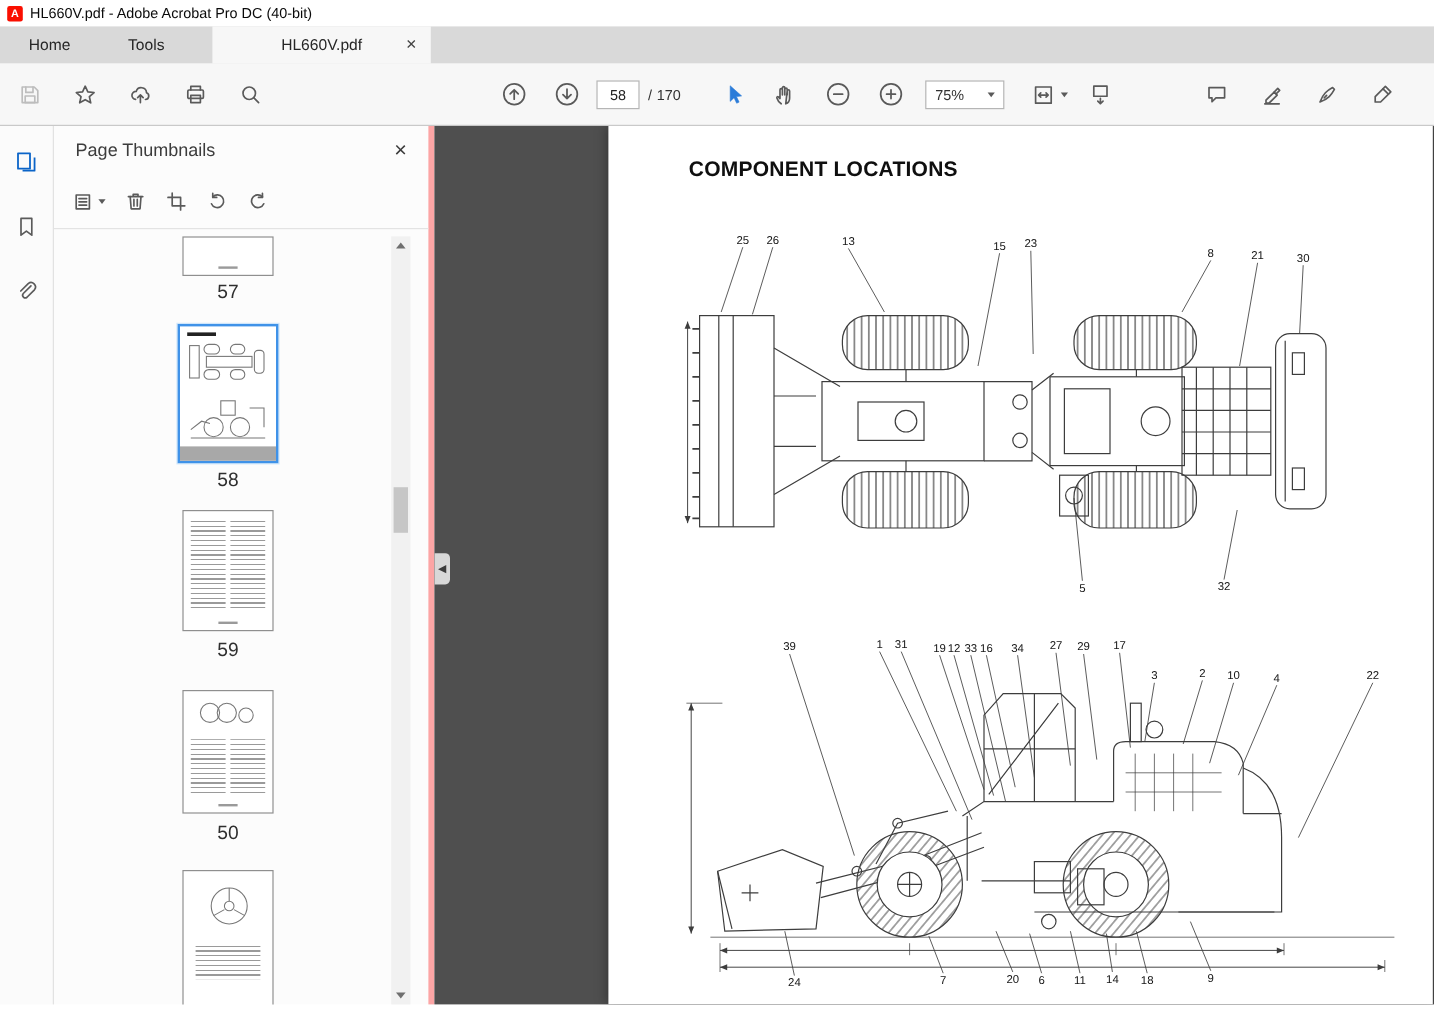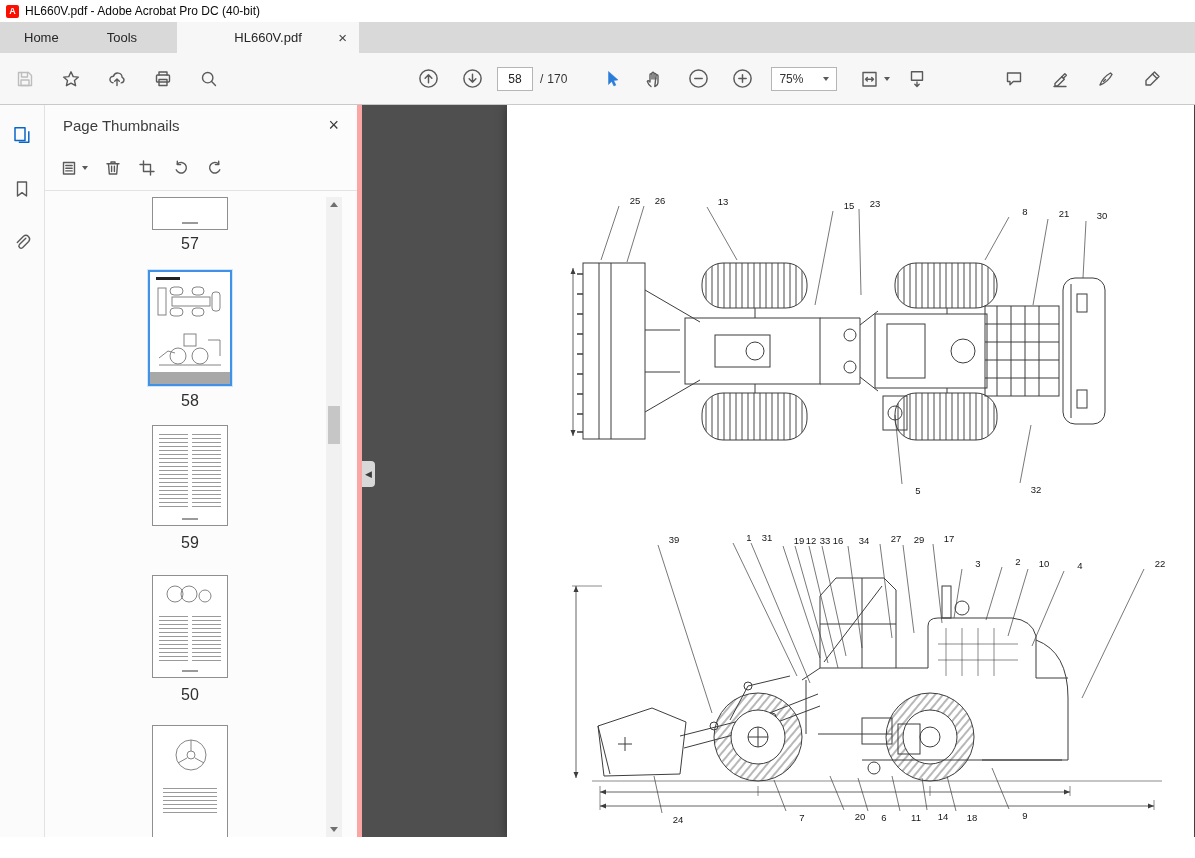--- a/index.html
+++ b/index.html
@@ -73,21 +73,21 @@
 
   
   .canvas { flex:1; position:relative; background:#4f4f4f; overflow:hidden; }
   .collapse-handle { position:absolute; left:0; top:356px; width:13px; height:26px; background:#d8d8d8; border-radius:0 4px 4px 0; display:flex; align-items:center; justify-content:center; font-size:9px; color:#3c3c3c; }
   .page { position:absolute; left:145px; top:0; width:687px; height:732px; background:#fff; box-shadow:0 0 10px rgba(0,0,0,.4); }
   .page-heading { position:absolute; left:67px; top:26px; font-size:17.5px; font-weight:bold; color:#0f0f0f; letter-spacing:0.2px; }
   .diagram { position:absolute; }
   .d1 { left:58px; top:85px; width:600px; height:315px; }
   .d2 { left:55px; top:423px; width:630px; height:300px; }
   .dwg { stroke:#3d3d3d; fill:none; stroke-width:1; }
-  .callout { position:absolute; transform:translateX(-50%); font-size:9.5px; line-height:1; color:#151515; white-space:nowrap;margin-left:16px; }
+  .callout { position:absolute; transform:translateX(-50%); font-size:9.5px; line-height:1; color:#151515; white-space:nowrap; }
 </style>
 </head>
 <body>
 
 <div class="window">
 
   <div class="titlebar">
     <span class="acrobat-logo">A</span>
     <span class="titletext">HL660V.pdf - Adobe Acrobat Pro DC (40-bit)</span>
   </div>
@@ -351,20 +351,21 @@
         <div class="sb-arrow sb-down">
             <span class="tri-down"></span>
           </div>
       </div>
     </div>
 
     <div class="canvas">
       <div class="collapse-handle">◀</div>
 
       <div class="page">
+        <div class="page-heading">COMPONENT LOCATIONS</div>
 
         <div class="diagram d1">
           <svg width="600" height="315" viewBox="0 0 600 315">
             <defs>
               <pattern id="tread" width="6" height="10" patternUnits="userSpaceOnUse">
                 <line x1="3" y1="0" x2="3" y2="10" stroke="#4a4a4a" stroke-width="1"></line>
               </pattern>
             </defs>
             <g class="dwg">
               <line x1="8" y1="78" x2="8" y2="246" stroke-width="0.8"></line>

